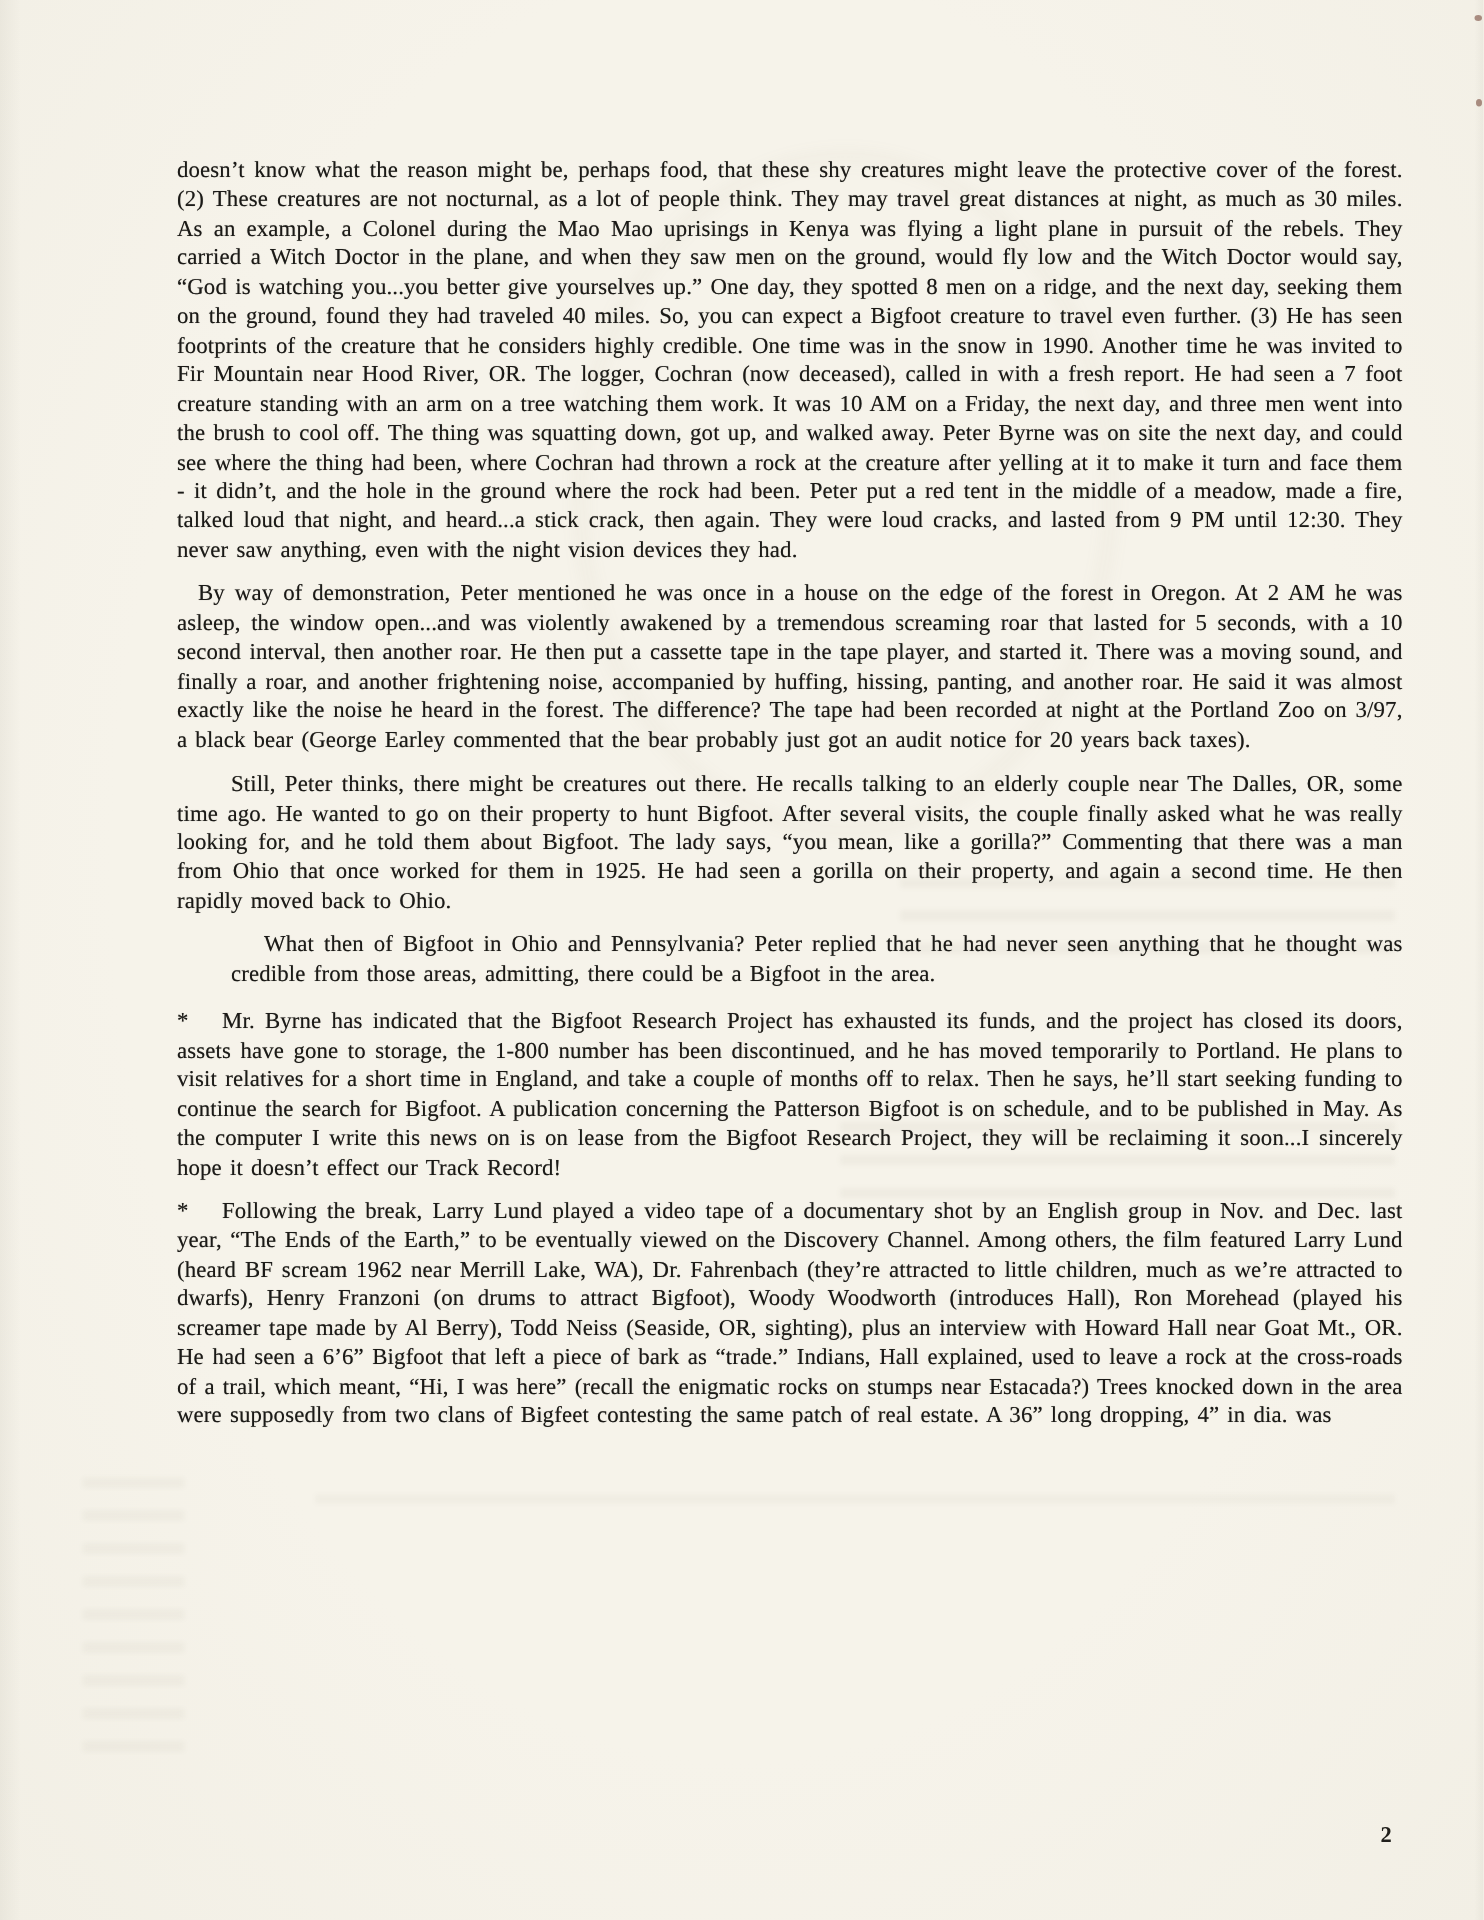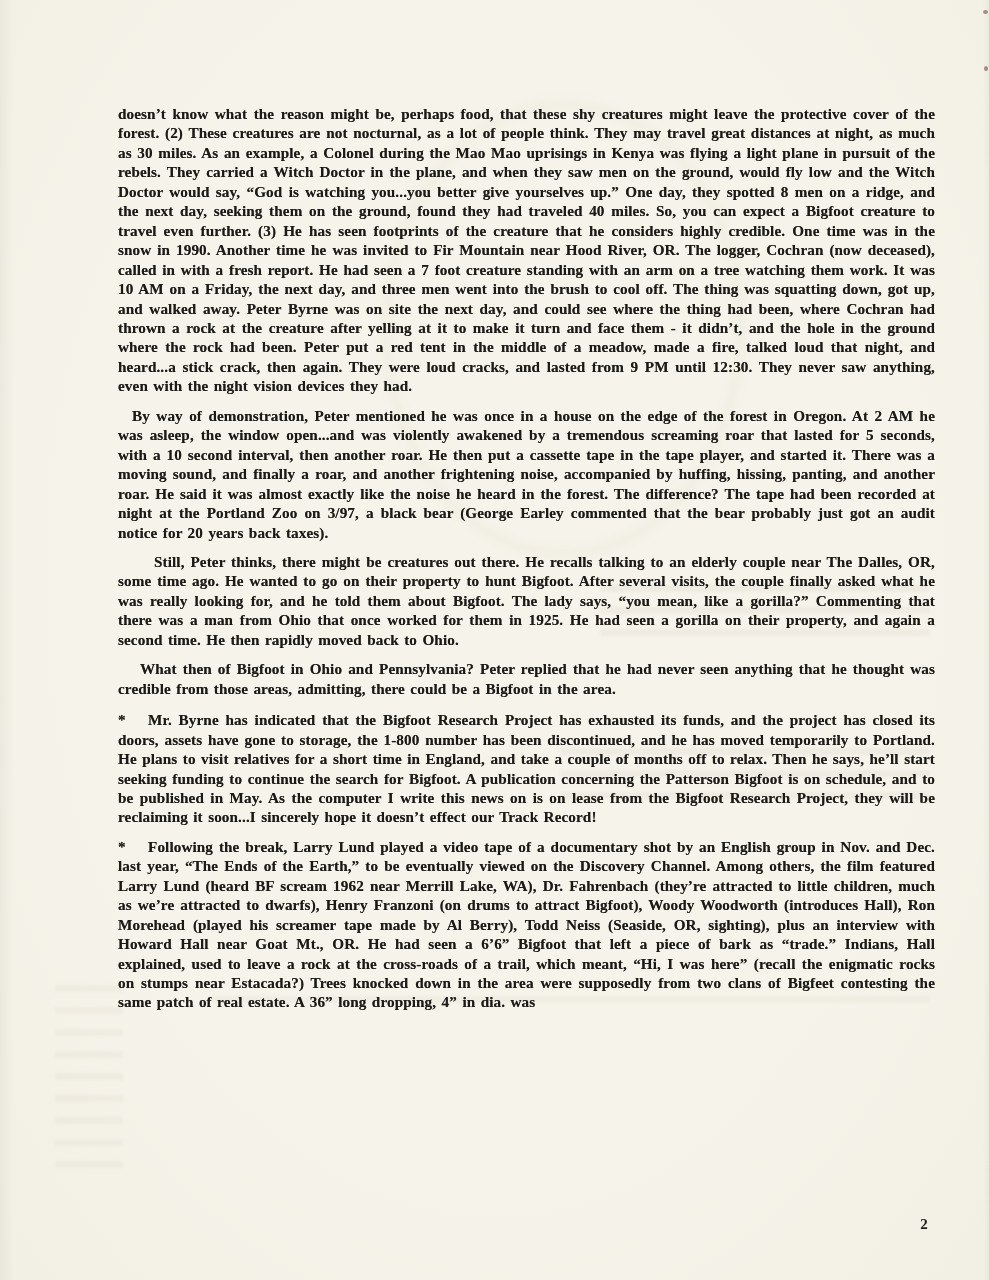--- a/index.html
+++ b/index.html
@@ -16,29 +16,29 @@
       linear-gradient(to right, rgba(90,85,70,0.06), rgba(90,85,70,0) 14px),
       linear-gradient(to left, rgba(90,85,70,0.05), rgba(90,85,70,0) 6px),
       radial-gradient(ellipse at 50% 45%, #f6f3ea 60%, #f2efe5 100%);
   }
   .text-block{
     position:absolute;
     left:118px; top:104px; width:817px;
     color:#1b1a17;
     font-size:15.2px;
     line-height:19.45px;
-    font-weight:bold;
+    font-weight:normal;
     text-align:justify;
     letter-spacing:0.1px;
     word-spacing:1.5px;
     text-shadow:0 0 0.45px rgba(20,18,12,0.55);
   }
   .text-block p{margin:0 0 10px 0;}
   p.indent-sm{text-indent:14px;}
-  p.indent-md{text-indent:22px;}
+  p.indent-md{text-indent:22px;margin-left:36px;}
   p.indent-lg{text-indent:36px;}
   p.gap-lg{margin-bottom:12px;}
   .star{
     display:inline-block;
     width:30px;
   }
   .page-number{
     position:absolute;
     left:912px; top:1216px;
     width:24px;

